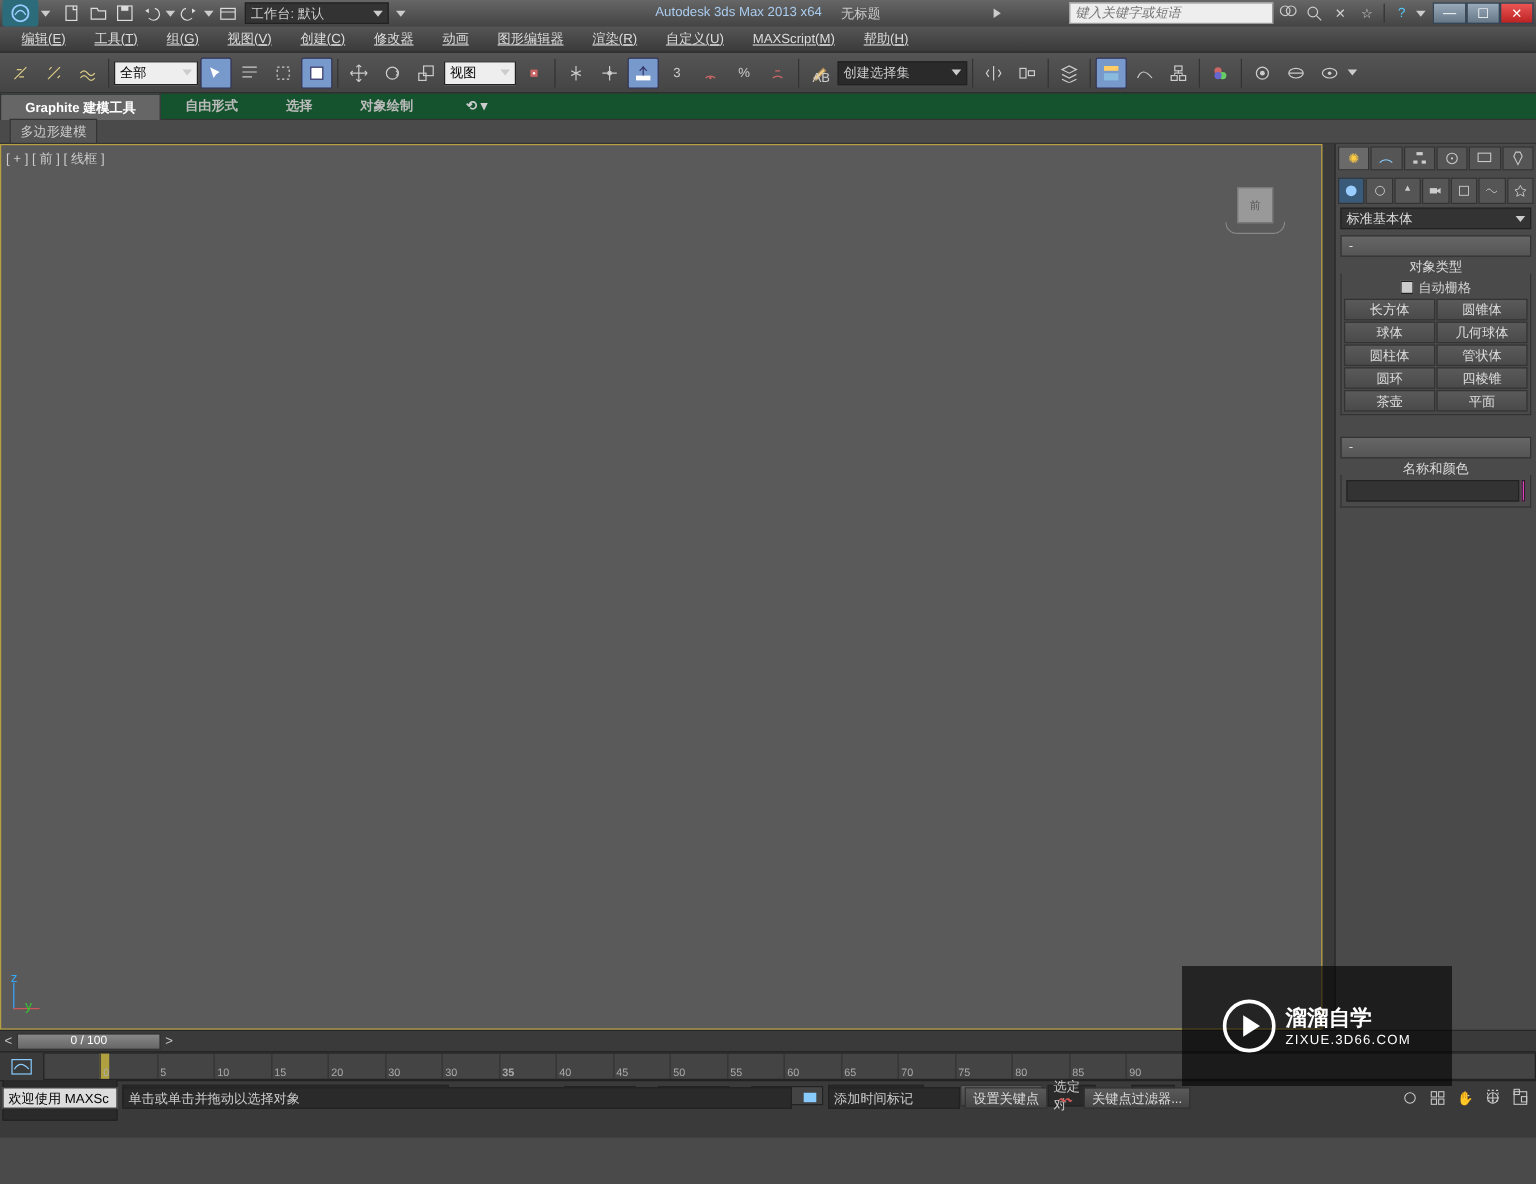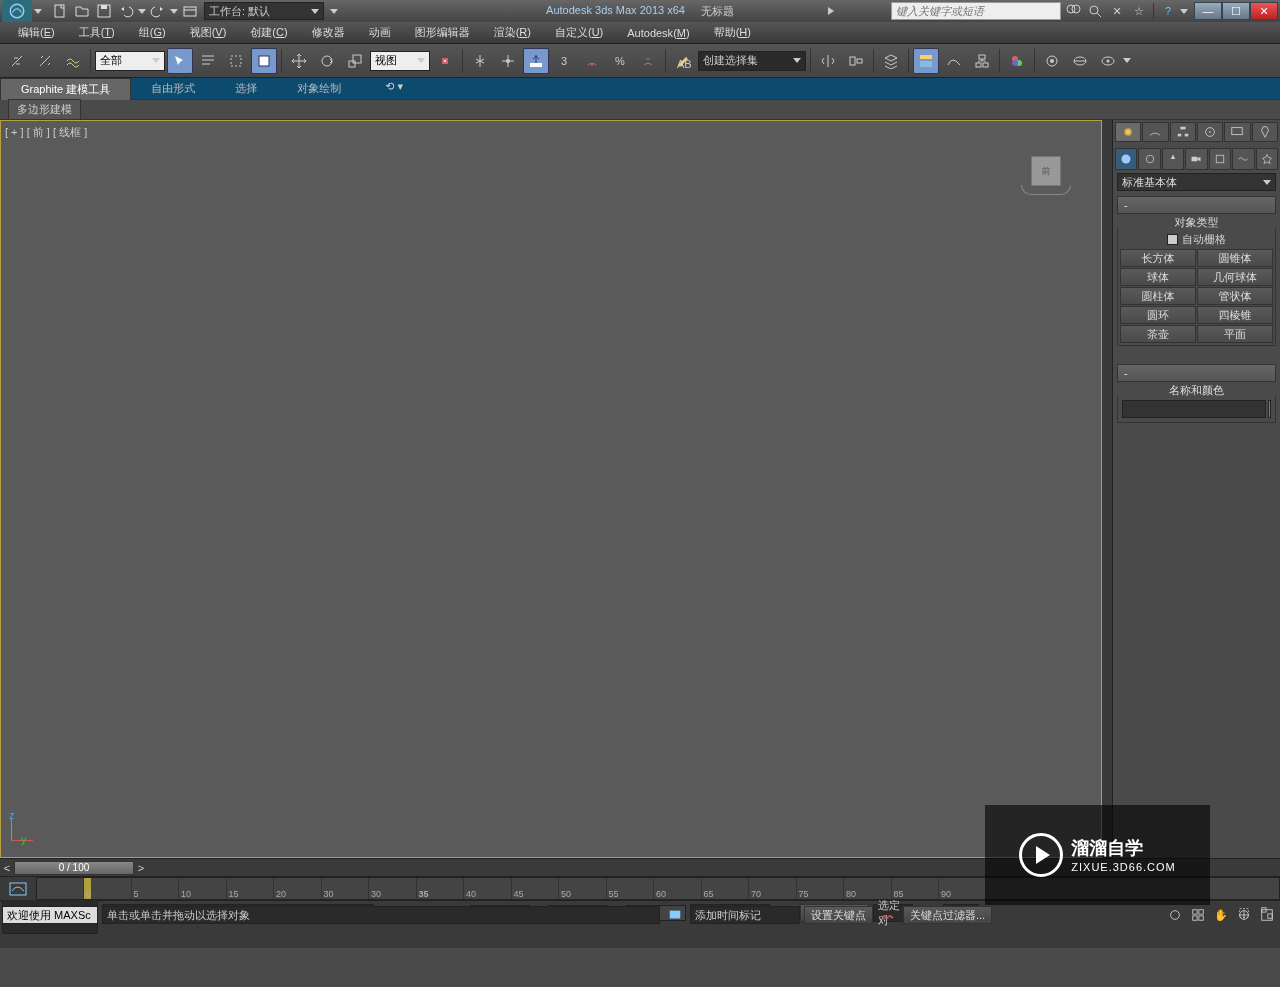--- a/index.html
+++ b/index.html
@@ -14,34 +14,34 @@
 .workspace-dd { background: #333; border: 1px solid #222; color: #ccc; height: 18px; width: 120px; padding: 0 4px; display: flex; align-items: center; justify-content: space-between; }
 .title-center { position: absolute; left: 50%; transform: translateX(-50%); color: #ccc; display: flex; gap: 16px; }
 .title-center .app { color: #aaccee; }
 .title-right { margin-left: auto; display: flex; align-items: center; gap: 2px; padding-right: 2px; }
 .search-box { background: #eee; color: #888; font-style: italic; width: 170px; height: 18px; padding: 0 4px; border: 1px solid #999; }
 .win-btns { display: flex; margin-left: 4px; }
 .win-btn { width: 28px; height: 18px; display: flex; align-items: center; justify-content: center; background: linear-gradient(#9ab, #678); border: 1px solid #345; color: #fff; }
 .win-btn.close { background: linear-gradient(#e55, #b22); }
 
 
-.menubar { height: 22px; background: linear-gradient(#555, #3a3a3a); display: flex; align-items: center; padding: 0 8px; gap: 4px; border-bottom: 1px solid #222; }
+.menubar { height: 22px; background: linear-gradient(#555, #3a3a3a); display: flex; align-items: center; padding: 0 8px; gap: 4px; border-bottom: 1px solid #222; text-decoration: underline; }
 .menu-item { padding: 2px 10px; color: #ddd; cursor: pointer; }
 .menu-item .accel { text-decoration: underline; }
 
 
 .toolbar { height: 34px; background: linear-gradient(#555, #444); display: flex; align-items: center; padding: 0 4px; gap: 2px; border-bottom: 1px solid #222; }
 .tb-btn { width: 26px; height: 26px; display: flex; align-items: center; justify-content: center; cursor: pointer; border: 1px solid transparent; border-radius: 2px; }
 .tb-btn.active { background: #7799cc; border-color: #335; }
 .tb-sep { width: 1px; height: 24px; background: #333; margin: 0 2px; }
 .tb-dd { background: #eee; color: #000; height: 20px; border: 1px solid #222; padding: 0 4px; display: flex; align-items: center; justify-content: space-between; }
 .tb-dd.dark { background: #2a2a2a; color: #ccc; }
 
 
-.ribbon { height: 22px; background: #0c4a6e; display: flex; align-items: flex-start; border-bottom: 1px solid #333; }
+.ribbon { height: 22px; background: #14532d; display: flex; align-items: center; border-bottom: 1px solid #333; font-weight: bold; }
 .ribbon-tab { padding: 3px 20px; color: #bbb; cursor: pointer; }
 .ribbon-tab.active { background: #666; color: #fff; border: 1px solid #333; border-bottom: none; }
 .ribbon-pin { margin-left: 16px; padding: 2px 8px; color: #ccc; }
 
 .ribbon-sub { height: 20px; background: #4a4a4a; display: flex; align-items: center; padding: 0 8px; border-bottom: 1px solid #333; }
 .ribbon-sub-btn { padding: 2px 8px; background: #555; border: 1px solid #333; color: #ccc; }
 
 
 .main { display: flex; height: 738px; }
 .viewport { flex: 1; background: #5a5a5a; border: 1px solid #b8a040; position: relative; }
@@ -199,21 +199,21 @@
   <div class="menu-item"><span>编辑</span>(<span class="accel">E</span>)</div>
   <div class="menu-item"><span>工具</span>(<span class="accel">T</span>)</div>
   <div class="menu-item"><span>组</span>(<span class="accel">G</span>)</div>
   <div class="menu-item"><span>视图</span>(<span class="accel">V</span>)</div>
   <div class="menu-item"><span>创建</span>(<span class="accel">C</span>)</div>
   <div class="menu-item"><span>修改器</span></div>
   <div class="menu-item"><span>动画</span></div>
   <div class="menu-item"><span>图形编辑器</span></div>
   <div class="menu-item"><span>渲染</span>(<span class="accel">R</span>)</div>
   <div class="menu-item"><span>自定义</span>(<span class="accel">U</span>)</div>
-  <div class="menu-item"><span>Autodesk</span>(<span class="accel">M</span>)</div>
+  <div class="menu-item"><span>MAXScript</span>(<span class="accel">M</span>)</div>
   <div class="menu-item"><span>帮助</span>(<span class="accel">H</span>)</div>
 </div>
 
 <div class="toolbar">
   <div class="tb-btn">
       <svg class="icon-svg" viewBox="0 0 16 16">
         <path d="M3 13L13 3M5 5h4M11 11h-4" stroke="#dc8" fill="none"></path>
       </svg>
     </div>
   <div class="tb-btn">

